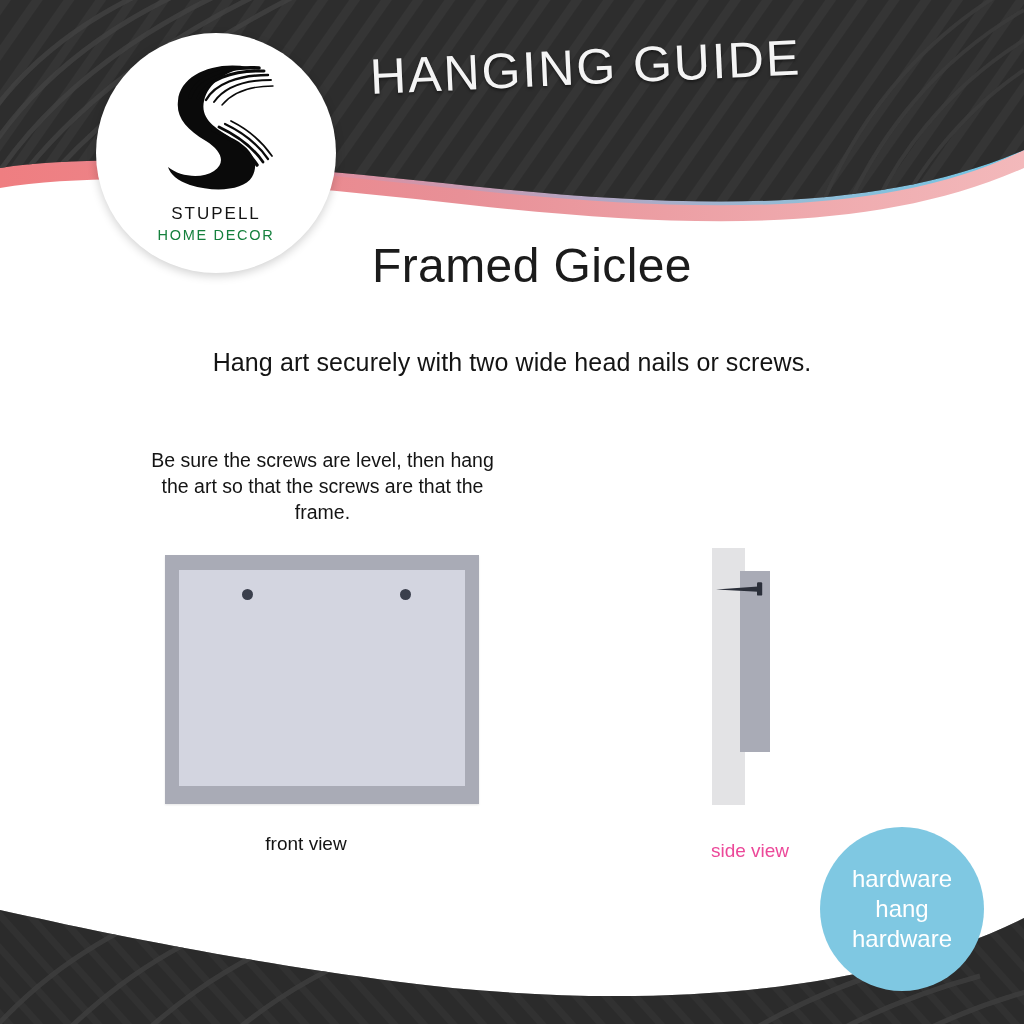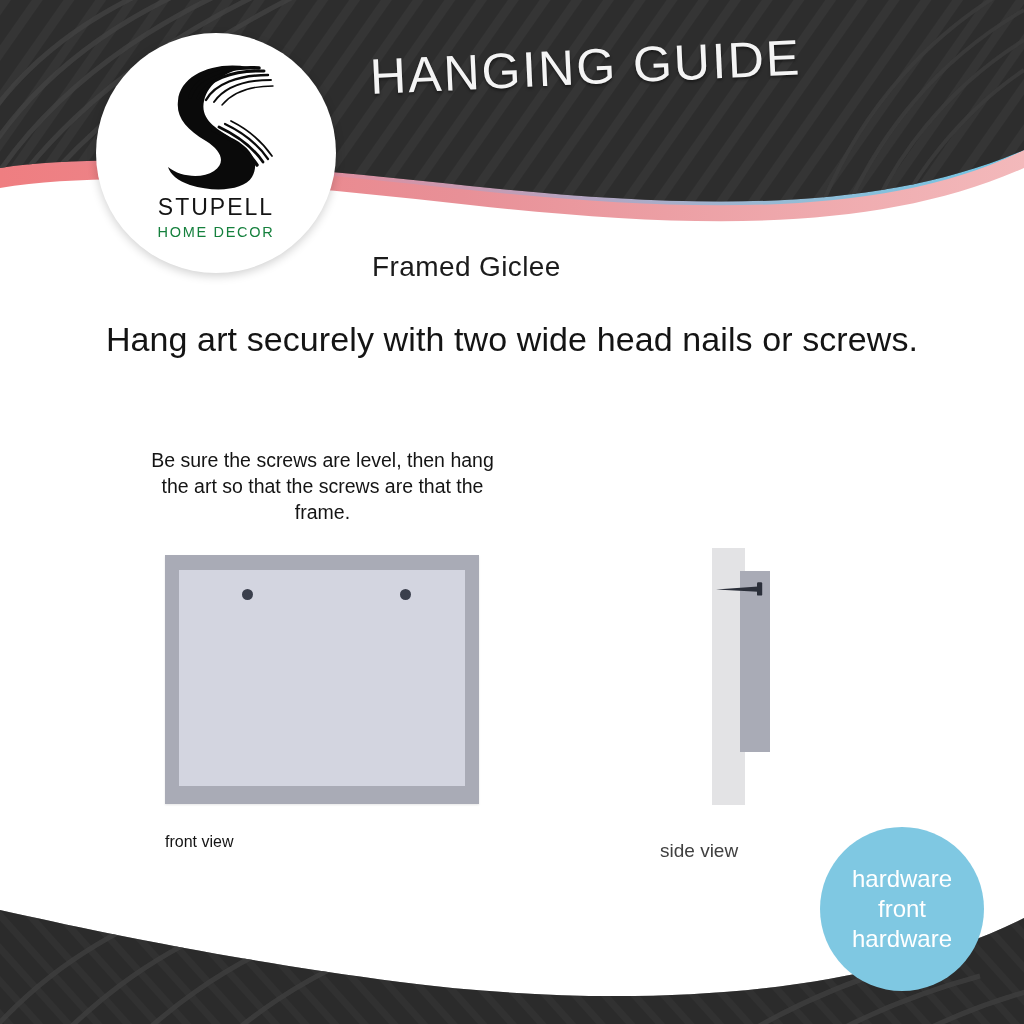--- a/index.html
+++ b/index.html
@@ -23,51 +23,51 @@
   #logo-badge{
     position:absolute;left:96px;top:33px;
     width:240px;height:240px;border-radius:50%;
     background:#ffffff;
     box-shadow:0 3px 10px rgba(0,0,0,0.18);
     z-index:20;
     display:flex;flex-direction:column;align-items:center;
   }
   #logo-mark{margin-top:24px;width:120px;height:135px;}
   #logo-word{
-    margin-top:2px;
-    font-size:23px;letter-spacing:2.0px;color:#141414;
+    margin-top:12px;
+    font-size:17px;letter-spacing:2.0px;color:#141414;
     font-family:"Liberation Sans", sans-serif;font-weight:400;
   }
   #logo-sub{
     margin-top:3px;
     font-size:14.5px;letter-spacing:1.7px;color:#15803d;
     font-family:"Liberation Sans", sans-serif;font-weight:400;
   }
 
   
   #header-title{
     position:absolute;left:370px;top:48px;
     transform:rotate(-2.6deg);transform-origin:left center;
     font-size:50px;letter-spacing:2px;color:#f4f4f4;
     font-weight:400;z-index:15;
     text-shadow:0 2px 3px rgba(0,0,0,0.45);
     white-space:nowrap;
   }
 
   
   #product-title{
-    position:absolute;left:372px;top:251px;
-    font-size:28px;color:#1b1b1b;font-weight:400;
+    position:absolute;left:372px;top:238px;
+    font-size:48px;color:#1b1b1b;font-weight:400;
     letter-spacing:0.4px;z-index:15;white-space:nowrap;
   }
 
   
   #main-instruction{
-    position:absolute;left:0;top:320px;width:1024px;
-    text-align:center;font-size:34px;color:#141414;
+    position:absolute;left:0;top:348px;width:1024px;
+    text-align:center;font-size:25px;color:#141414;
     font-weight:500;letter-spacing:0.1px;z-index:15;
   }
 
   
   .caption{
     position:absolute;text-align:center;
     font-size:19.5px;line-height:26px;color:#141414;
     font-weight:500;z-index:15;
   }
   #front-caption{left:150px;top:447px;width:345px;}
@@ -86,39 +86,39 @@
     background:#d3d5e0;
   }
   .screw-dot{
     position:absolute;width:11px;height:11px;border-radius:50%;
     background:#3a3f4c;
   }
   #screw-dot-left{left:77px;top:34px;}
   #screw-dot-right{left:235px;top:34px;}
 
   #front-view-label{
-    position:absolute;left:165px;top:833px;width:314px;
-    text-align:left;font-size:16px;color:#141414;font-weight:500;z-index:15;
+    position:absolute;left:149px;top:833px;width:314px;
+    text-align:center;font-size:19px;color:#141414;font-weight:500;z-index:15;
   }
 
   
   #side-view{position:absolute;left:705px;top:545px;width:90px;height:265px;z-index:12;}
   #side-wall{
     position:absolute;left:7px;top:3px;width:33px;height:257px;
     background:#e3e3e5;
   }
   #side-frame{
     position:absolute;left:35px;top:26px;width:30px;height:181px;
     background:#a9abb6;
   }
   #side-screw{position:absolute;left:9px;top:35px;width:58px;height:18px;}
 
   #side-view-label{
     position:absolute;left:660px;top:840px;width:180px;
-    text-align:left;font-size:19px;color:#404040;font-weight:500;z-index:15;
+    text-align:center;font-size:19px;color:#ec4899;font-weight:500;z-index:15;
   }
 
   
   #hardware-badge{
     position:absolute;left:820px;top:827px;
     width:164px;height:164px;border-radius:50%;
     background:#7fc8e2;
     display:flex;flex-direction:column;align-items:center;justify-content:center;
     z-index:30;
   }
@@ -263,17 +263,17 @@
     <div id="side-frame"></div>
     <svg id="side-screw" viewBox="0 0 58 18" width="58" height="18">
       <path d="M2 9.4 L44 6.6 L44 11.8 Z" fill="#2b2f3a"></path>
       <rect x="43" y="2.2" width="5.2" height="13.4" rx="1.2" fill="#2b2f3a"></rect>
     </svg>
   </div>
   <div id="side-view-label">side view</div>
 
   <div id="hardware-badge">
     <div>hardware</div>
-    <div>front</div>
+    <div>hang</div>
     <div>hardware</div>
   </div>
 
 </div>
 
 </body></html>

